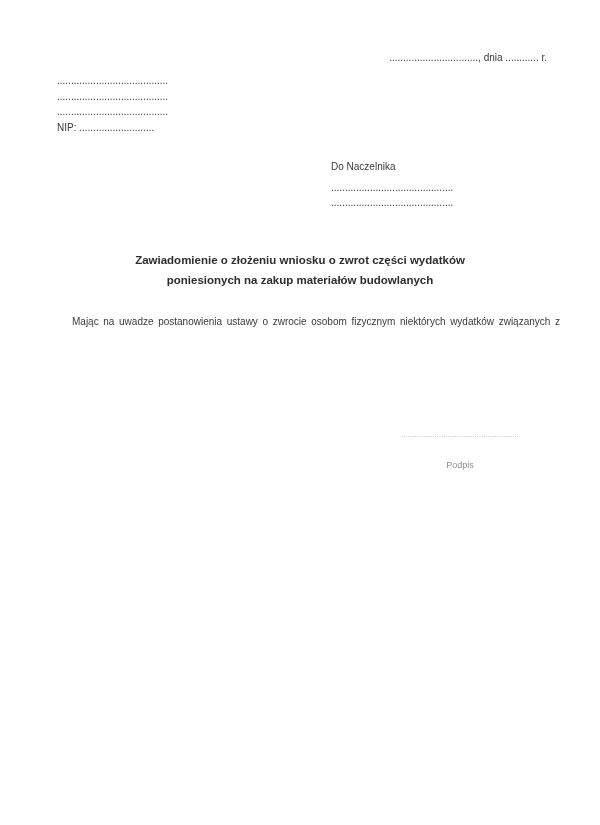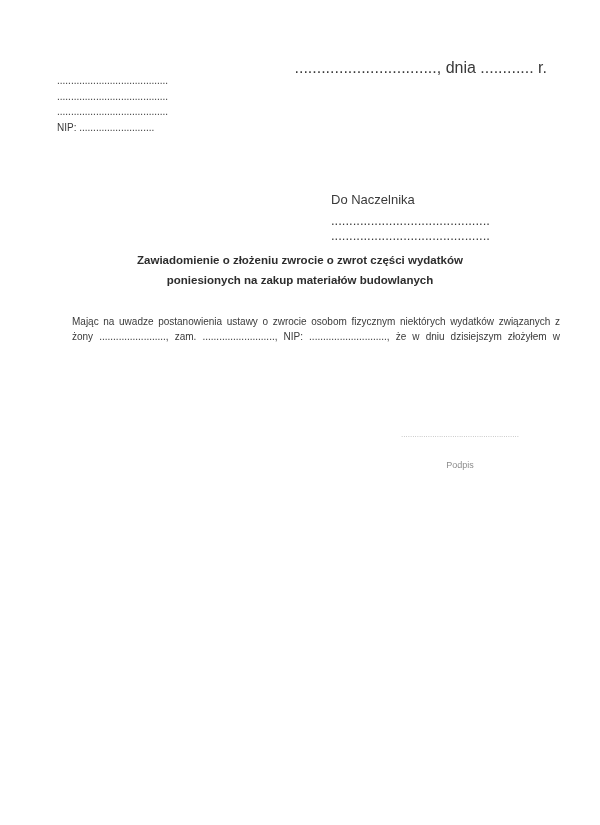--- a/index.html
+++ b/index.html
@@ -13,38 +13,37 @@
     height: 825px;
     background: #ffffff;
     font-family: "Liberation Sans", sans-serif;
     color: #3a3a3a;
     overflow: hidden;
   }
   .dateline {
     position: absolute;
     top: 51px;
     right: 53px;
-    font-size: 16px;
+    font-size: 10px;
     line-height: 13px;
     white-space: nowrap;
-    margin-top: 10px;
   }
   .sender {
     position: absolute;
     top: 73px;
     left: 57px;
     font-size: 10px;
     line-height: 15.5px;
     white-space: nowrap;
   }
   .addressee {
     position: absolute;
-    top: 192px;
+    top: 159px;
     left: 331px;
-    font-size: 13px;
+    font-size: 10px;
     line-height: 15px;
     white-space: nowrap;
   }
   .addressee-label {
     margin-bottom: 6px;
   }
   .doc-title {
     position: absolute;
     top: 250px;
     left: 0;
@@ -107,27 +106,26 @@
     <div>NIP: ...........................</div>
   </div>
 
   <div class="addressee">
     <div class="addressee-label">Do Naczelnika</div>
     <div>............................................</div>
     <div>............................................</div>
   </div>
 
   <div class="doc-title">
-    <div>Zawiadomienie o złożeniu zwrocie o zwrot części wydatków</div>
+    <div>Zawiadomienie o złożeniu wniosku o zwrot części wydatków</div>
     <div>poniesionych na zakup materiałów budowlanych</div>
   </div>
 
   <div class="body-par">
     <div class="jline">Mając na uwadze postanowienia ustawy o zwrocie osobom fizycznym niektórych wydatków związanych z</div>
-    <div class="jline">żony ........................, zam. .........................., NIP: ............................, że w dniu dzisiejszym złożyłem w</div>
   </div>
 
   <div class="signature">
     <div class="sig-dots">.....................................................</div>
     <div class="sig-label">Podpis</div>
   </div>
 
 </div>
 
 </body></html>

